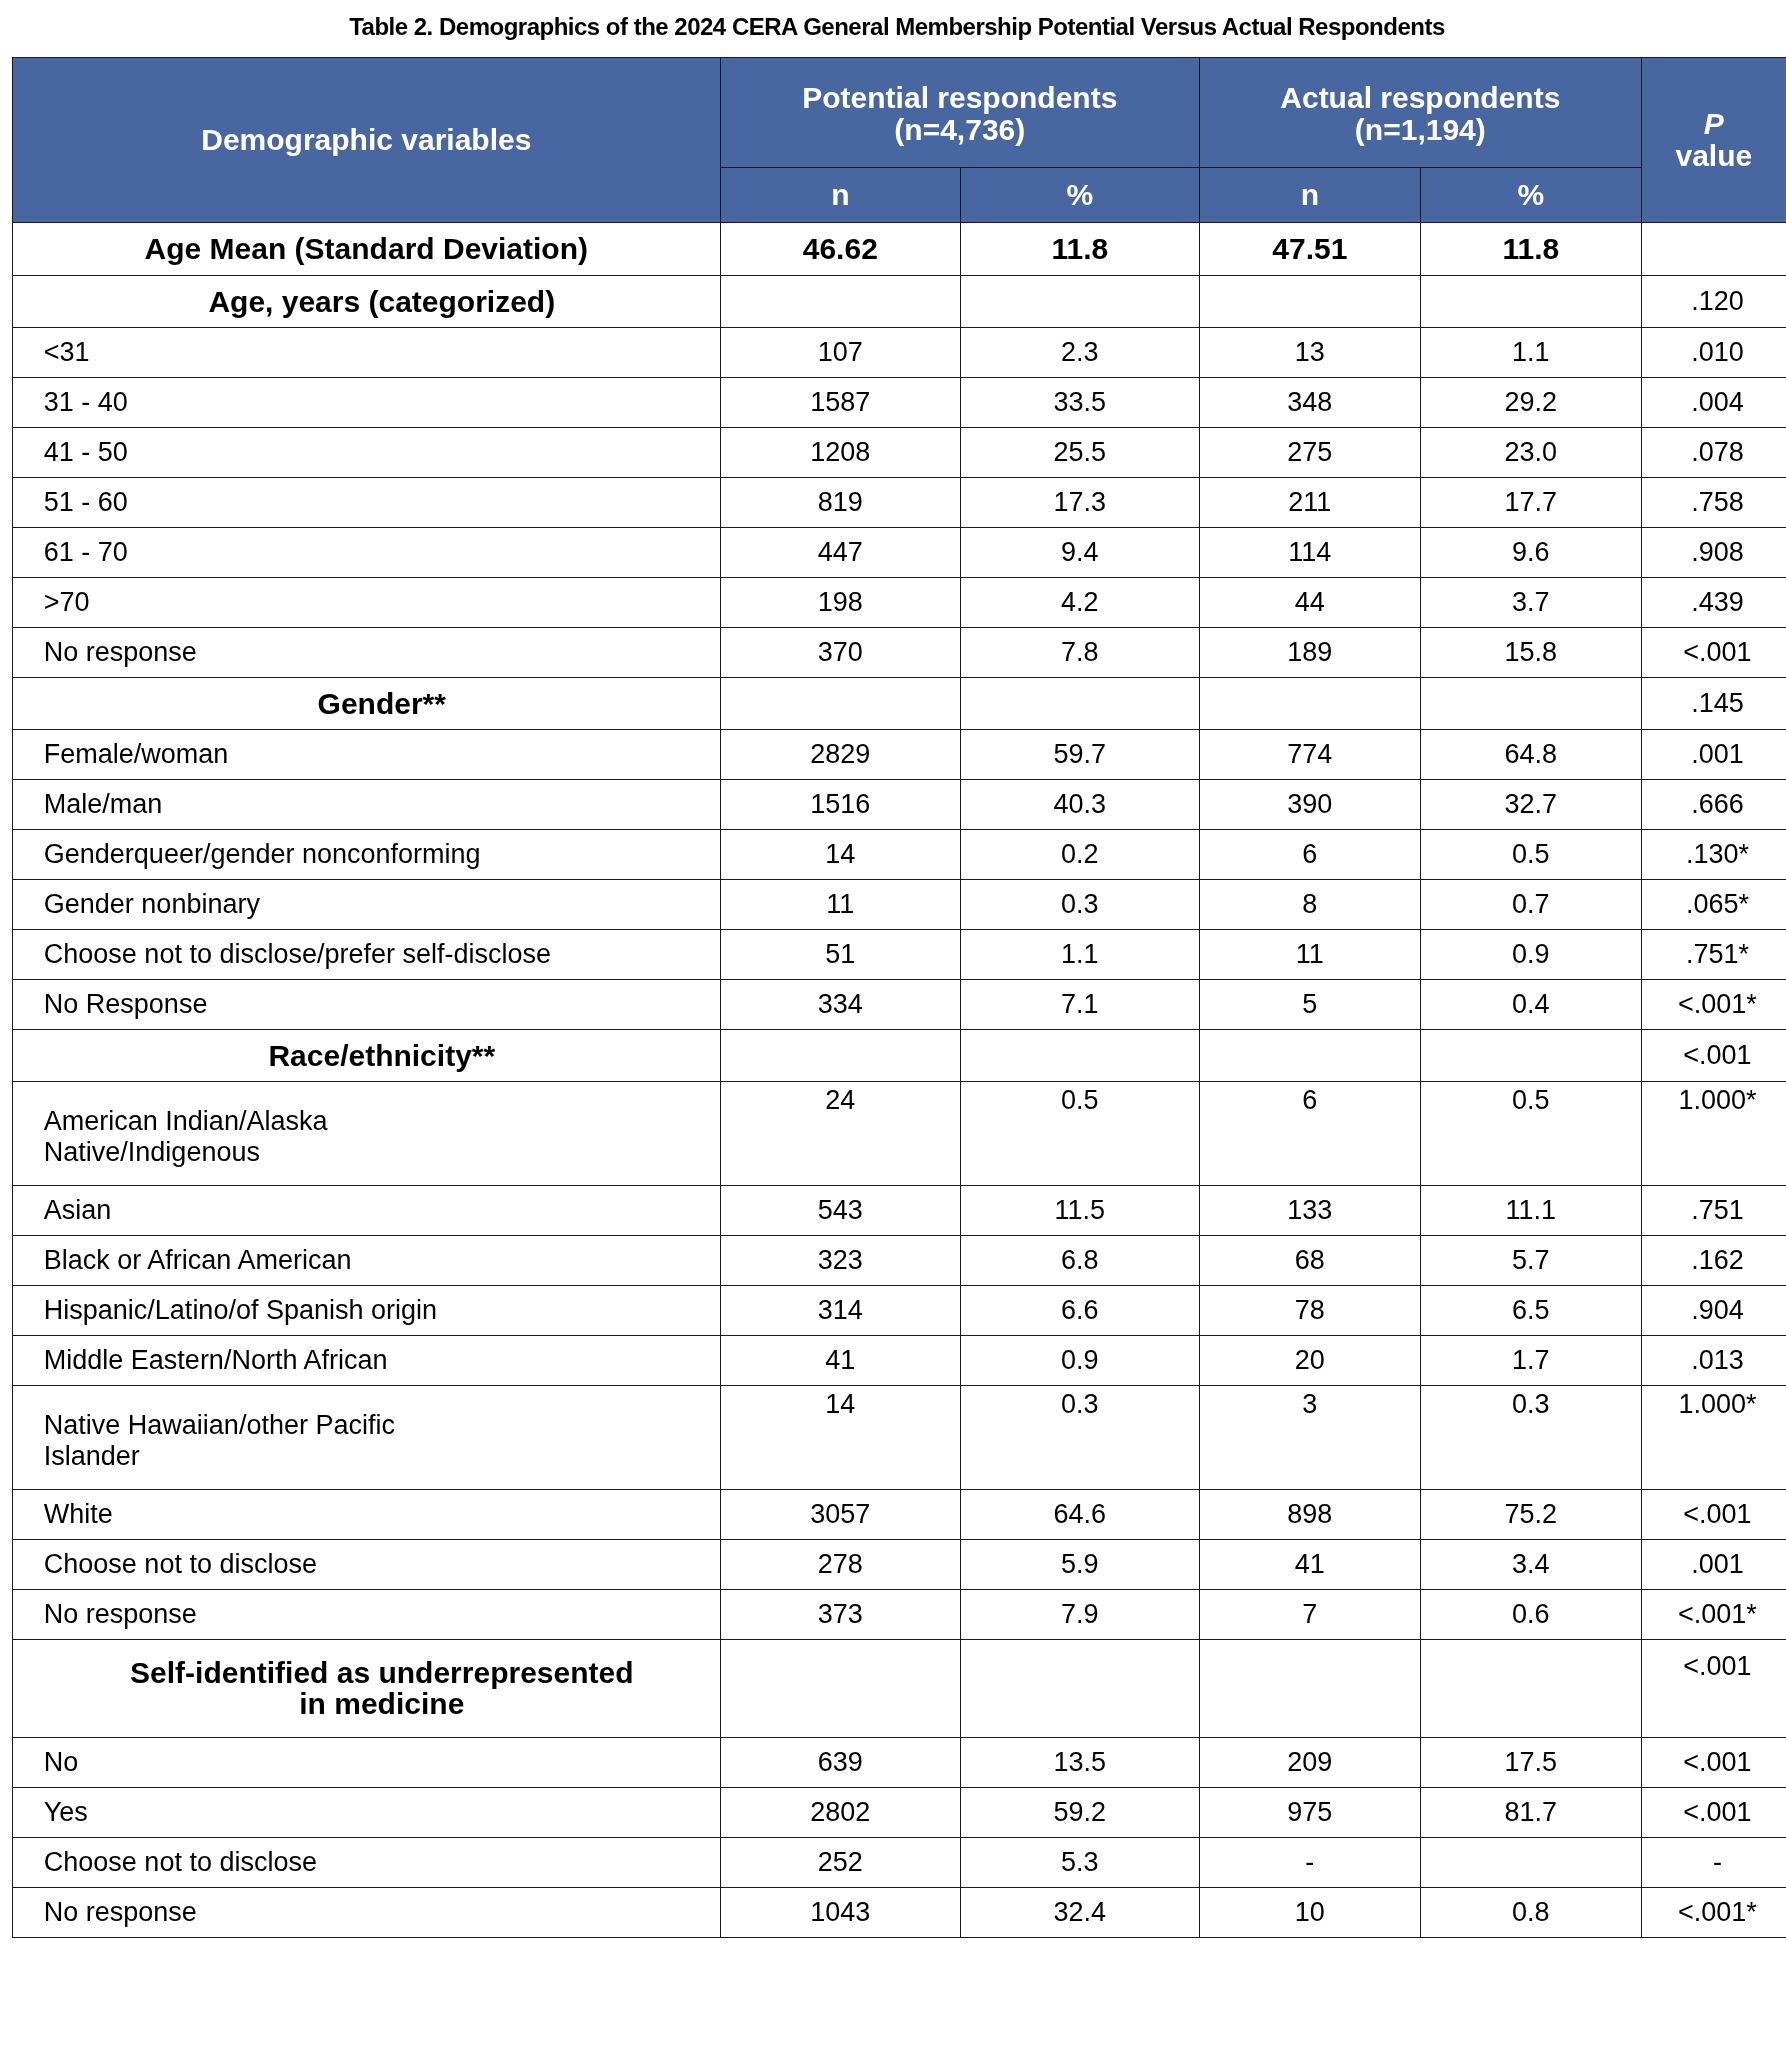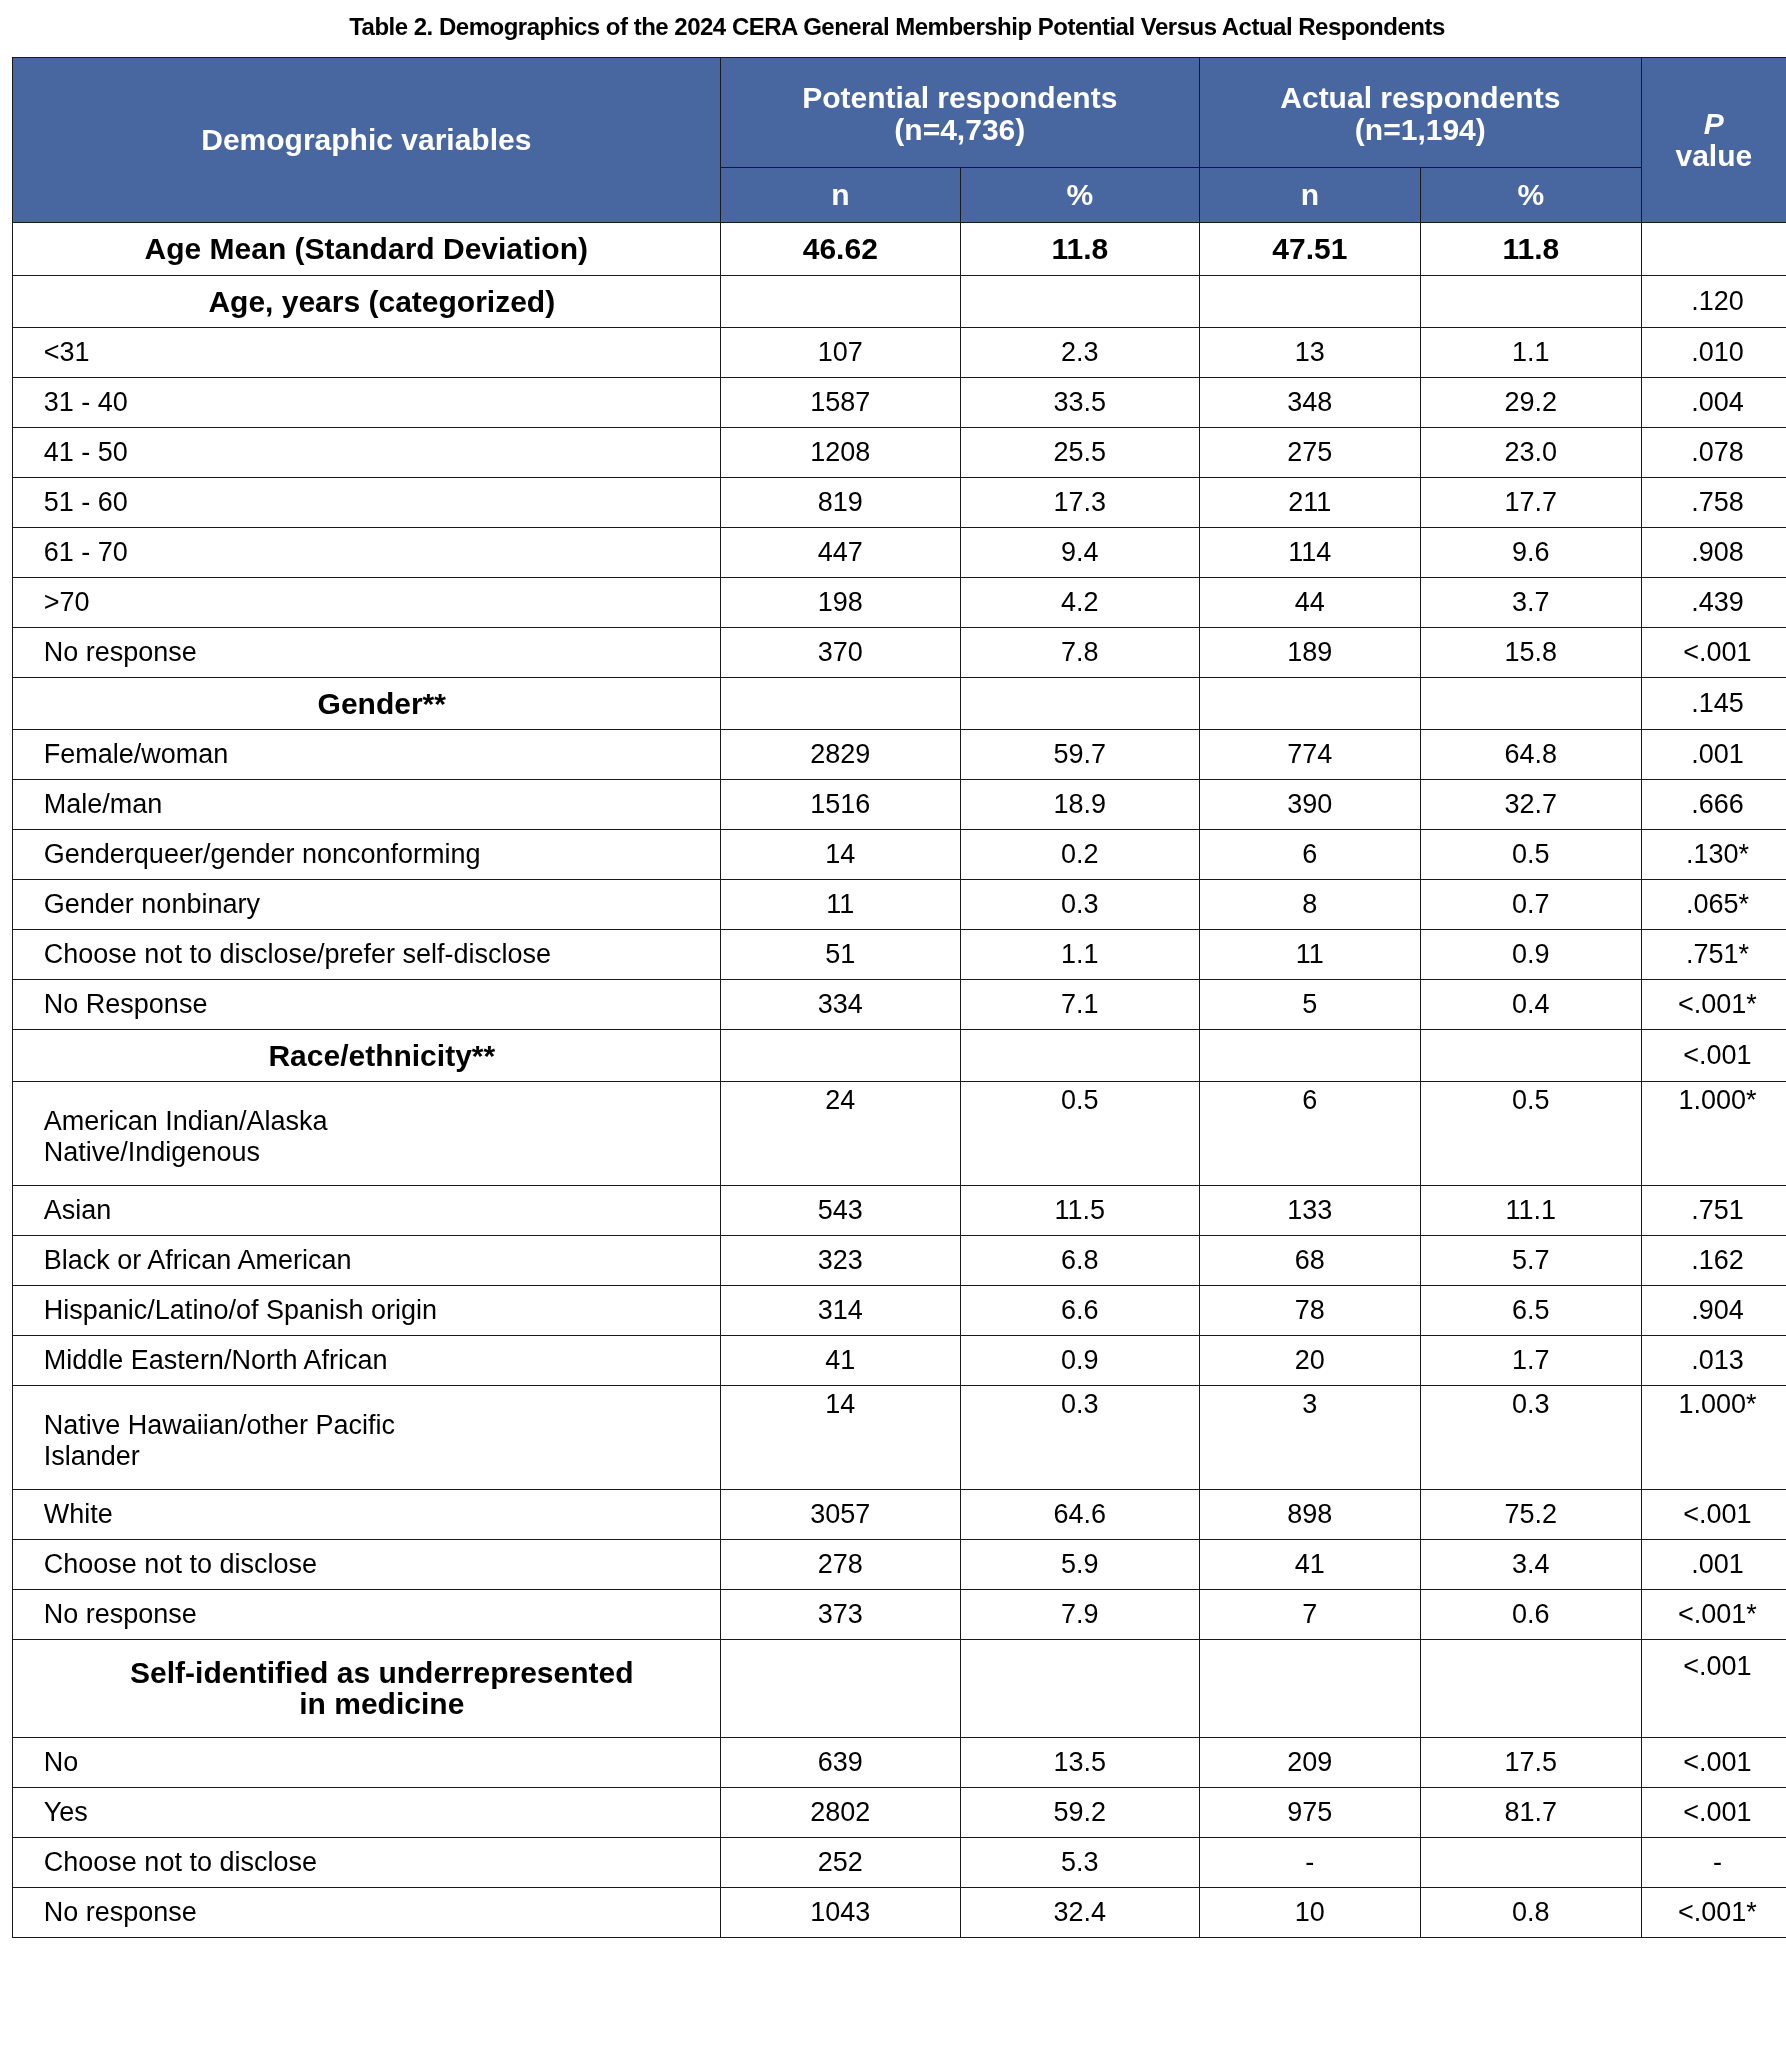--- a/index.html
+++ b/index.html
@@ -162,21 +162,21 @@
         <td class="label"><span class="label-text">Female/woman</span></td>
         <td class="num"><span class="label-text">2829</span></td>
         <td class="num"><span class="label-text">59.7</span></td>
         <td class="num"><span class="label-text">774</span></td>
         <td class="num"><span class="label-text">64.8</span></td>
         <td class="pv"><span class="label-text">.001</span></td>
       </tr>
       <tr class="data">
         <td class="label"><span class="label-text">Male/man</span></td>
         <td class="num"><span class="label-text">1516</span></td>
-        <td class="num"><span class="label-text">18.9</span></td>
+        <td class="num"><span class="label-text">40.3</span></td>
         <td class="num"><span class="label-text">390</span></td>
         <td class="num"><span class="label-text">32.7</span></td>
         <td class="pv"><span class="label-text">.666</span></td>
       </tr>
       <tr class="data">
         <td class="label"><span class="label-text">Genderqueer/gender nonconforming</span></td>
         <td class="num"><span class="label-text">14</span></td>
         <td class="num"><span class="label-text">0.2</span></td>
         <td class="num"><span class="label-text">6</span></td>
         <td class="num"><span class="label-text">0.5</span></td>

